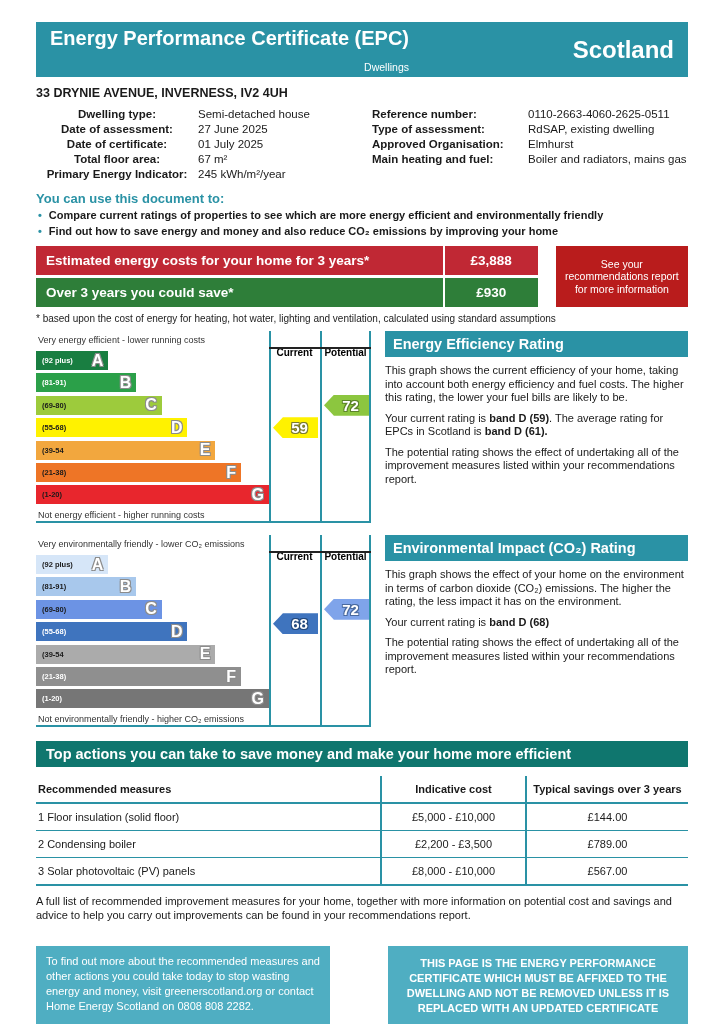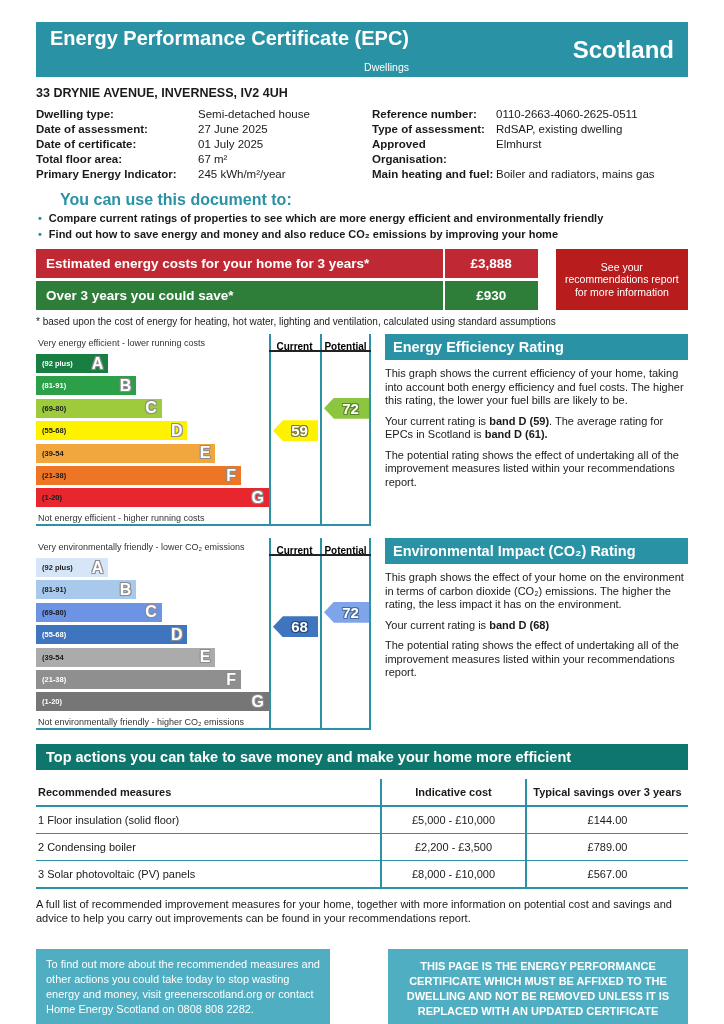--- a/index.html
+++ b/index.html
@@ -17,26 +17,26 @@
   .header-region { font-size:24px; font-weight:bold; }
 
   .address { font-size:12.5px; font-weight:bold; margin:9px 0 7px 0; }
 
   
   .details { display:flex; font-size:11.5px; line-height:15px; }
   .details-col.left { width:336px; flex-shrink:0; }
   .details-col.right { flex:1; }
   .drow { display:flex; }
   .dlabel { font-weight:bold; flex-shrink:0; }
-  .details-col.left .dlabel { width:162px; }
-  .details-col.right .dlabel { width:124px; }
+  .details-col.left .dlabel { width:162px;text-align:center; }
+  .details-col.right .dlabel { width:156px; }
   .dvalue { flex:1; }
 
   
-  .usage-heading { color:var(--teal); font-weight:bold; font-size:16px; margin-top:9px;margin-left:24px; }
+  .usage-heading { color:var(--teal); font-weight:bold; font-size:13px; margin-top:9px; }
   .bullet-row { display:flex; font-size:11px; font-weight:bold; line-height:13px; margin-top:3px; }
   .bullet-dot { color:var(--teal); margin:0 7px 0 2px; }
 
   
   .costs { display:flex; margin-top:8px; }
   .costs-left { width:509px; display:flex; flex-direction:column; gap:3px; }
   .cost-row { display:flex; height:29px; color:#fff; font-weight:bold; }
   .cost-label { flex:1; display:flex; align-items:center; padding-left:10px; font-size:13.5px; }
   .cost-value { width:95px; border-left:2px solid #fff; display:flex; align-items:center;
                 justify-content:center; font-size:13.5px; }
@@ -44,21 +44,21 @@
                 line-height:12.5px; text-align:center; display:flex; align-items:center;
                 justify-content:center; padding:4px 6px; }
   .cost-footnote { font-size:10px; margin:6px 0 6px 0; color:#222; }
 
   
   .rating-row { display:flex; margin-top:7px; }
   .chart { position:relative; width:335px; height:192px; flex-shrink:0; }
   .top-label, .bottom-label { position:absolute; left:2px; font-size:9px; color:#333; }
   .top-label { top:4px; }
   .bottom-label { top:179px; }
-  .col-head { position:absolute; top:7px; font-size:10px; font-weight:bold; text-align:center; color:#000; }
+  .col-head { position:absolute; top:16px; font-size:10px; font-weight:bold; text-align:center; color:#000; }
   .col-head.current { left:233px; width:51px; }
   .col-head.potential { left:284px; width:51px; }
   .vline { position:absolute; top:0; width:2px; height:192px; background:var(--teal); }
   .v1 { left:233px; } .v2 { left:284px; } .v3 { left:333px; }
   .head-line { position:absolute; left:233px; top:16px; width:102px; height:2px; background:#222; }
   .bottom-line { position:absolute; left:0; top:190px; width:335px; height:2px; background:var(--teal); }
   .bands { position:absolute; left:0; top:0; width:233px; }
   .band-row { position:absolute; left:0; height:19px; display:flex; align-items:center;
               justify-content:space-between; padding:0 5px 0 6px; }
   .band-range { font-size:7.5px; font-weight:bold; white-space:nowrap; }

